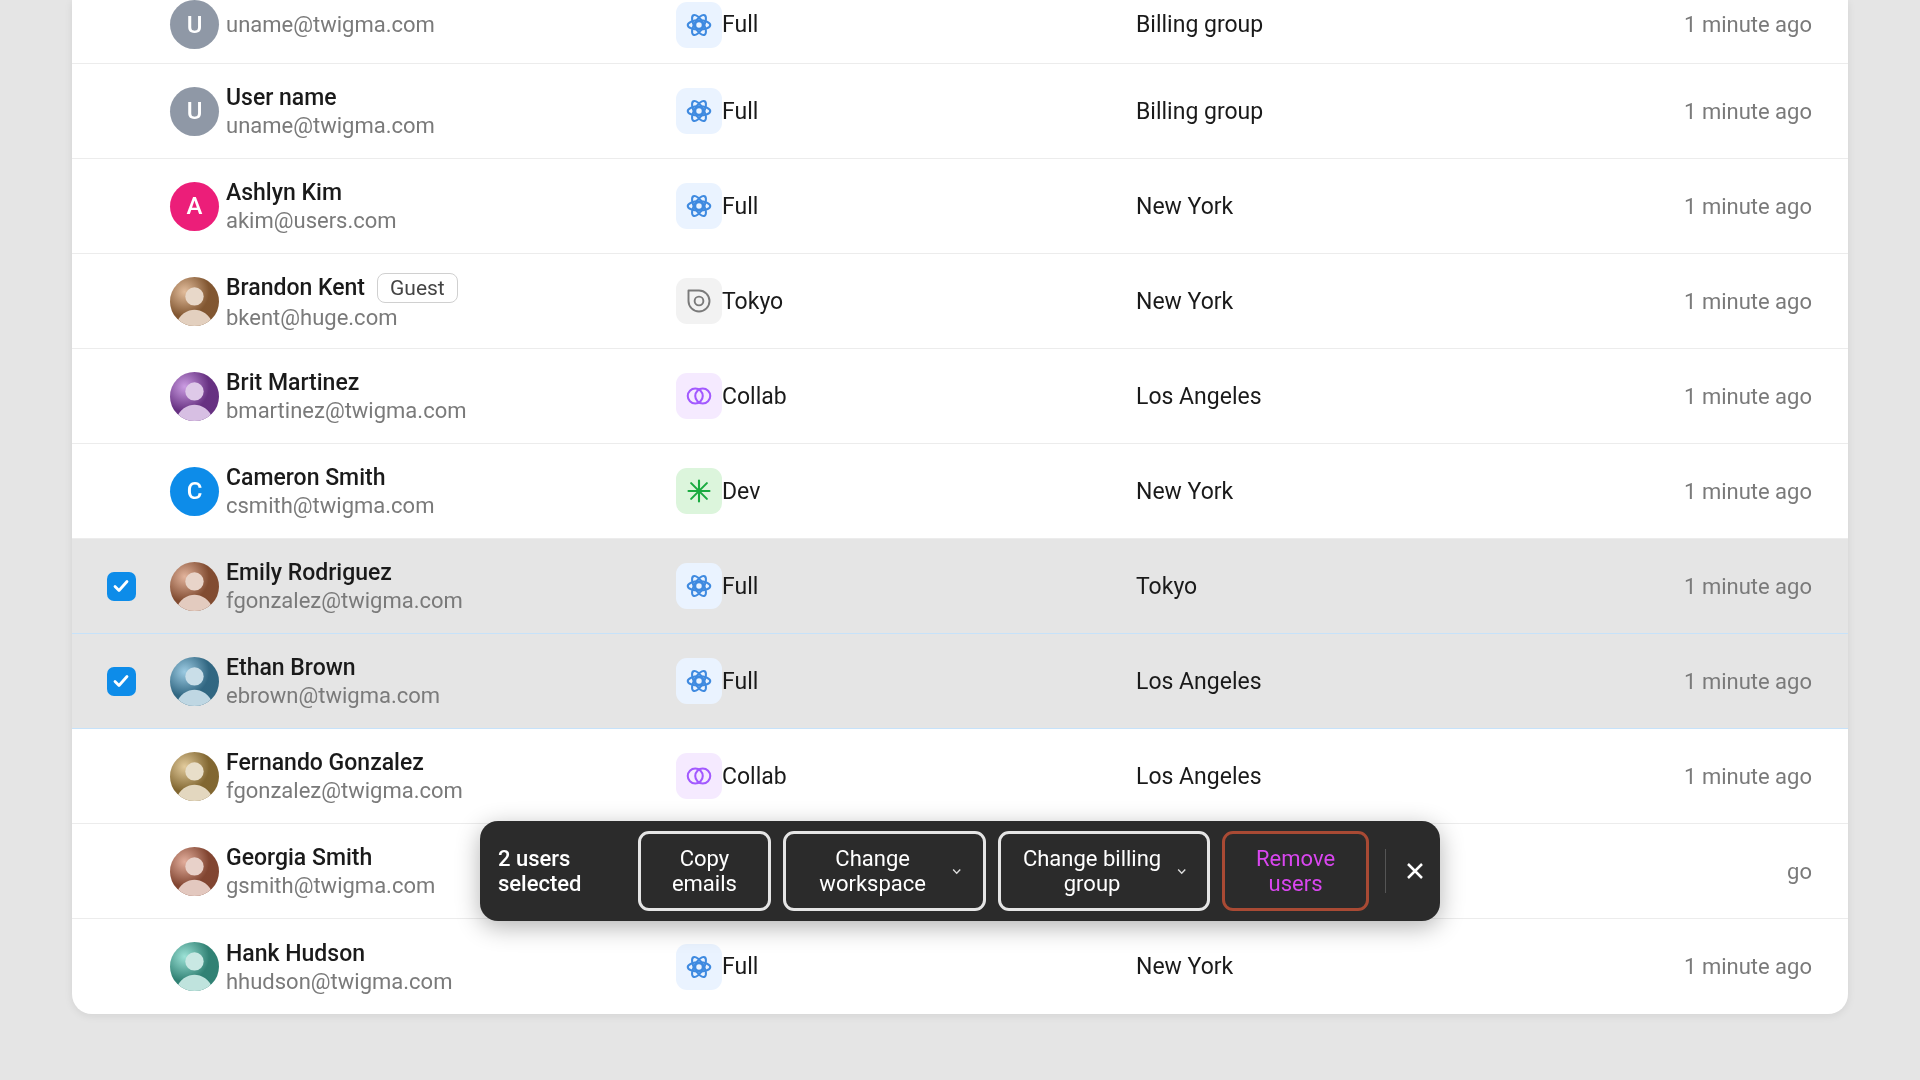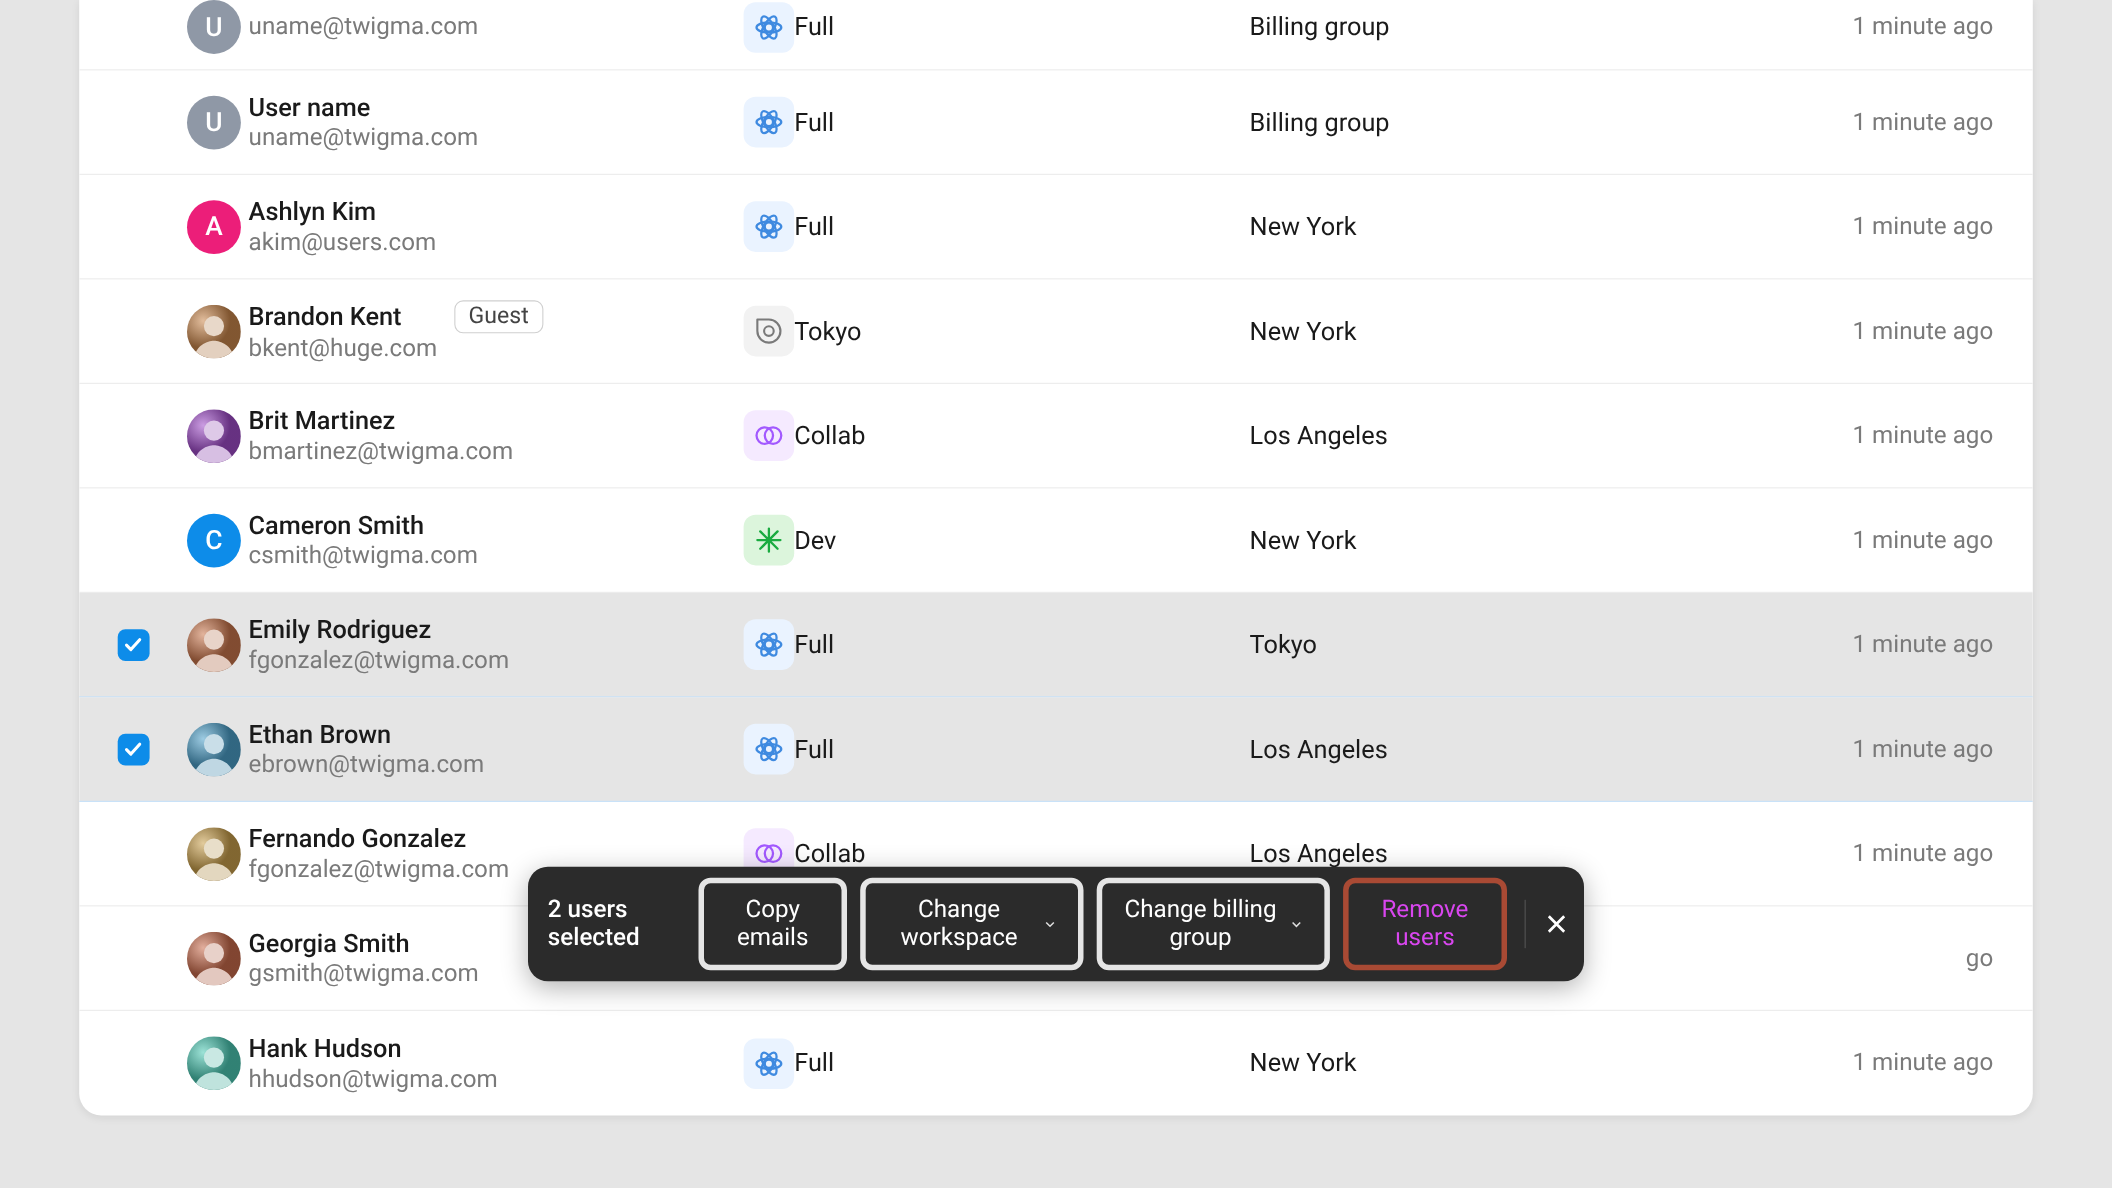--- a/index.html
+++ b/index.html
@@ -43,54 +43,54 @@
     font-size: 24px; color:#fff; font-weight:500;
     overflow:hidden;
   }
   .avatar svg { width:100%; height:100%; }
   .user-cell { display:flex; flex-direction:column; gap:2px; }
   .name-line { display:flex; align-items:center; gap:12px; }
   .user-name { font-size:23px; font-weight:500; color:#1a1a1a; }
   .user-email { font-size:22px; color:#7a7a7a; }
   .badge {
     border:1px solid #d0d0d0; border-radius:8px;
-    padding: 2px 12px; font-size:21px; color:#444; background:#fff;margin-left:36px;
+    padding: 2px 12px; font-size:21px; color:#444; background:#fff;
   }
   .seat-cell { display:flex; align-items:center; }
   .seat-icon {
     width:46px; height:46px; border-radius:11px;
     display:flex; align-items:center; justify-content:center;
   }
   .seat-label { font-size:23px; color:#1a1a1a; }
   .group-cell { font-size:23px; color:#1a1a1a; }
   .time-cell { font-size:22px; color:#7a7a7a; text-align:right; padding-right:36px; }
 
   
   .seat-full { background:#eaf3ff; }
   .seat-view { background:#f2f2f2; }
   .seat-collab { background:#f5eaff; }
   .seat-dev { background:#dcf5dc; }
 
   
   .actionbar {
     position: fixed;
     left: 50%; transform: translateX(-50%);
-    bottom: 188px;
+    bottom: 159px;
     background:#2b2b2b;
     color:#fff;
     border-radius: 18px;
     padding: 10px 12px;
     display:flex; align-items:center; gap:12px;
     box-shadow: 0 6px 24px rgba(0,0,0,0.3);
     font-size:22px;
   }
   .actionbar .selcount { padding: 0 10px 0 6px; font-weight:500; }
   .actionbar button {
     background:transparent; color:#fff;
-    border:5px solid #e5e5e5; border-radius:11px;
+    border:3px solid #e5e5e5; border-radius:11px;
     padding: 12px 20px;
     font-size:22px; font-family:inherit;
     display:flex; align-items:center; gap:12px;
     cursor:pointer;
   }
   .actionbar button.destructive { color:#d946ef; border-color:#a94a34; }
   .actionbar .divider { width:1px; height:44px; background:#555; margin:0 4px; }
   .actionbar .close {
     width:36px; height:36px; border:none; padding:0;
     display:flex; align-items:center; justify-content:center;

